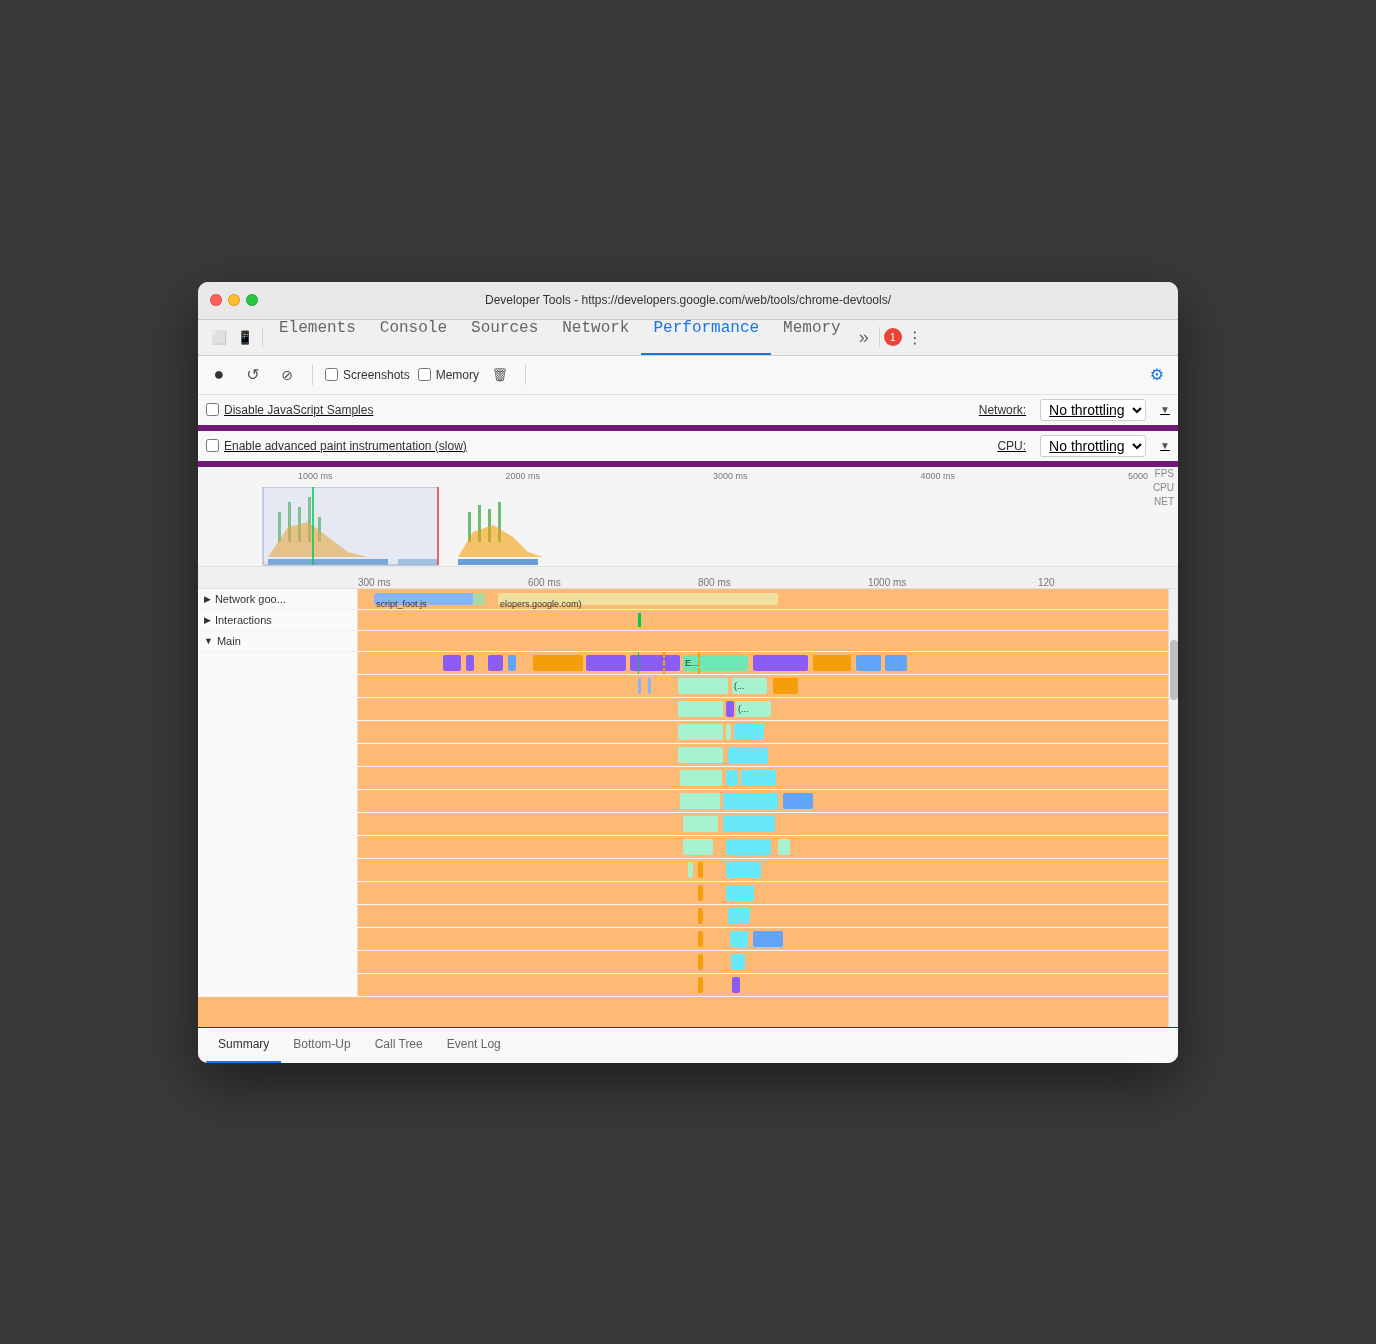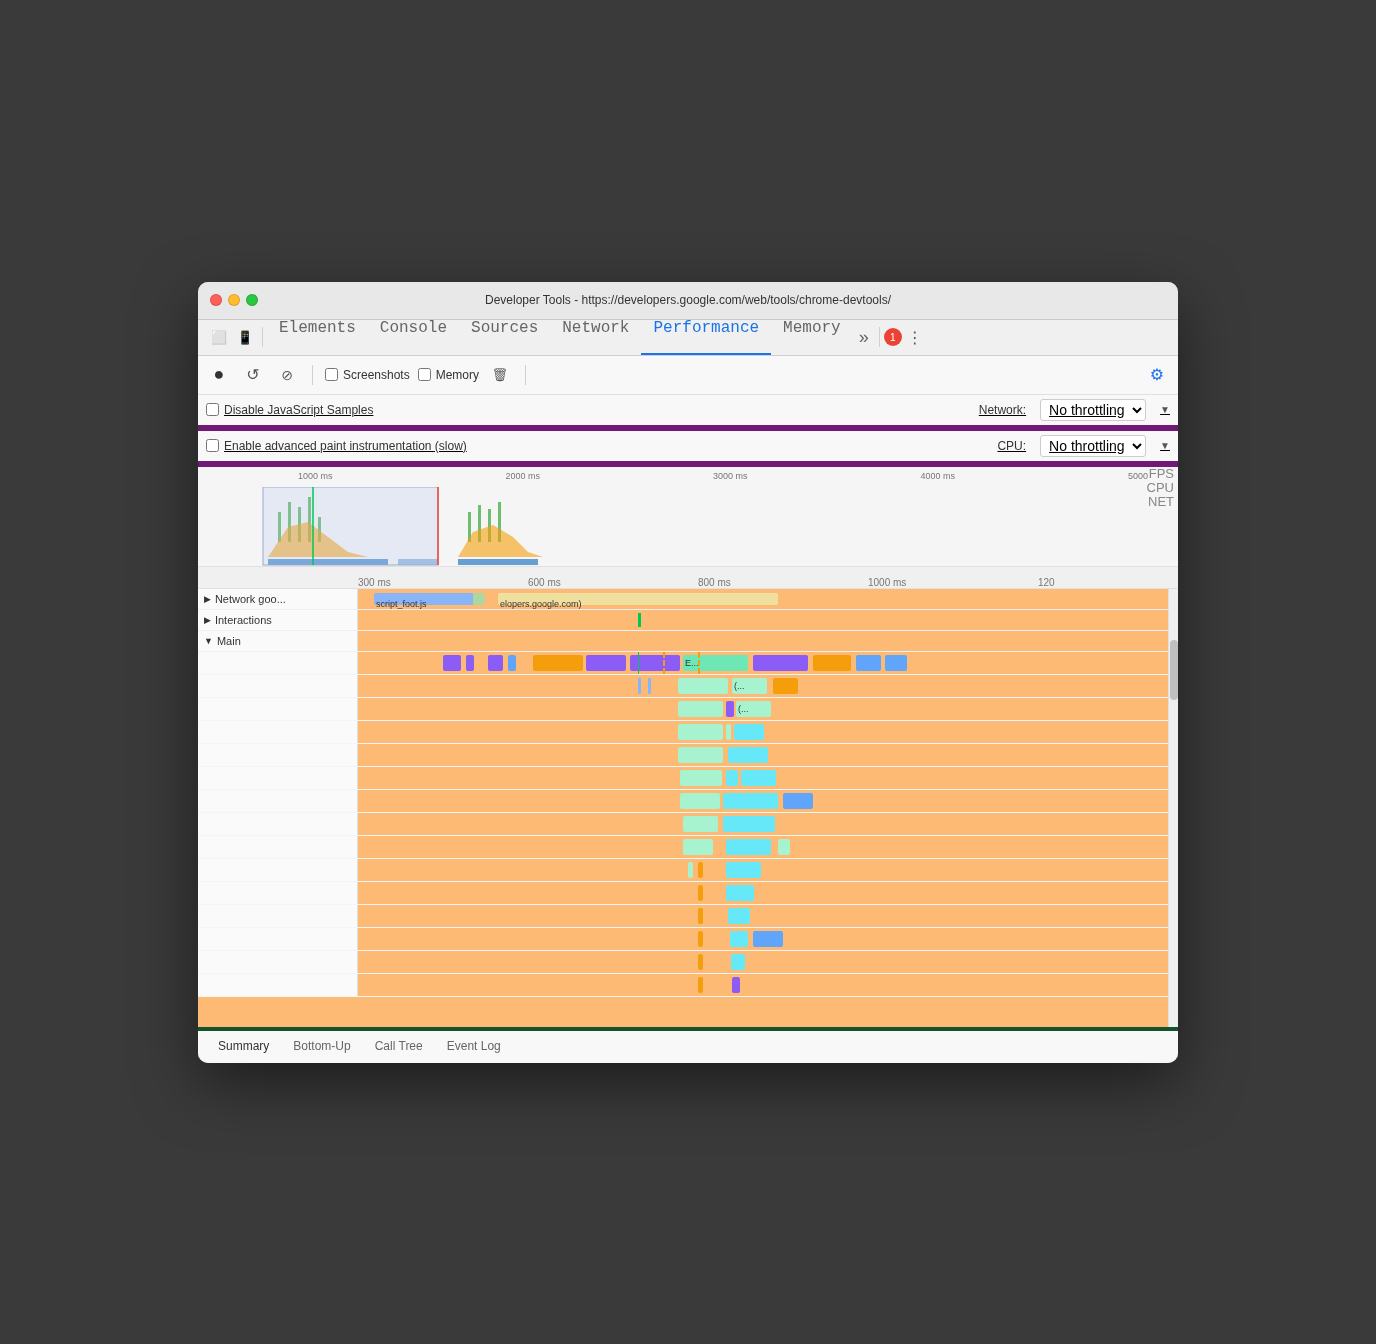--- a/index.html
+++ b/index.html
@@ -142,21 +142,21 @@
     .overview-labels {
       position: absolute;
       right: 0;
       top: 0;
       display: flex;
       flex-direction: column;
       align-items: flex-end;
       padding-right: 4px;
     }
     .overview-label {
-      font-size: 13px;
+      font-size: 10px;
       color: #888;
       line-height: 14px;
     }
     
     .timeline-ruler {
       height: 22px;
       background: #f0f0f0;
       border-bottom: 1px solid #e0e0e0;
       display: flex;
       align-items: center;
@@ -213,21 +213,21 @@
       padding: 3px 6px;
       border-right: 1px solid #e0e0e0;
       display: flex;
       align-items: center;
       gap: 4px;
       background: #fafafa;
     }
     
     .bottom-tabs {
       background: #f8f8f8;
-      border-top: 4px solid #14532d;
+      border-top: 1px solid #14532d;
       height: 36px;
       display: flex;
       align-items: center;
       padding: 0 8px;
     }
     .bottom-tab {
       padding: 0 12px;
       height: 36px;
       display: flex;
       align-items: center;

